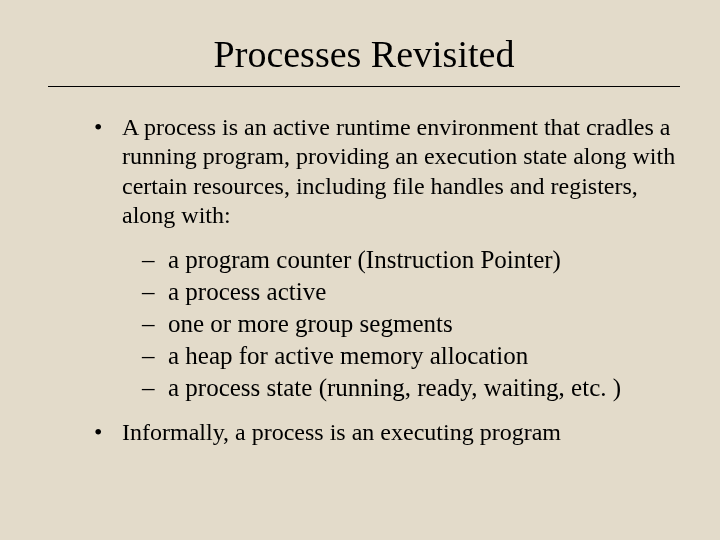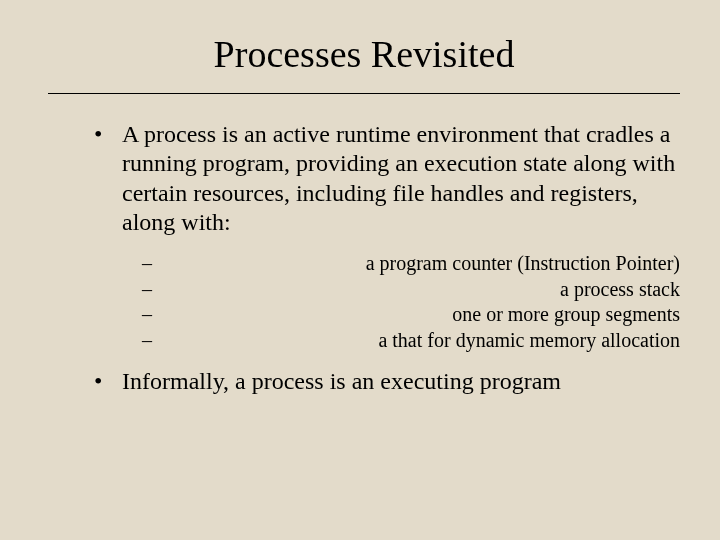--- a/index.html
+++ b/index.html
@@ -7,21 +7,21 @@
   body {
     background: #e3dbca;
     font-family: "Times New Roman", Times, serif;
     color: #000;
     padding: 24px 40px 24px 48px;
   }
   .title {
     font-size: 38px;
     text-align: center;
     padding-top: 8px;
-    padding-bottom: 17px;
+    padding-bottom: 10px;
     border-bottom: 1px solid #000;
     margin-bottom: 26px;
   }
   .main-list {
     list-style: none;
     font-size: 24px;
     line-height: 1.22;
   }
   .main-item {
     position: relative;
@@ -31,26 +31,25 @@
   }
   .main-item::before {
     content: "•";
     position: absolute;
     left: 0;
     top: 0;
     font-size: 24px;
   }
   .sub-list {
     list-style: none;
-    font-size: 20px;
+    font-size: 25px;
     line-height: 1.28;
     margin-top: 14px;
     margin-left: 20px;
     margin-bottom: 14px;
-    text-align: right;
   }
   .sub-item {
     position: relative;
     padding-left: 26px;
   }
   .sub-item::before {
     content: "–";
     position: absolute;
     left: 0;
     top: 0;
@@ -60,21 +59,22 @@
 </head>
 <body>
 
 <div class="title">Processes Revisited</div>
 
 <ul class="main-list">
   <li class="main-item">
     <span>A process is an active runtime environment that cradles a running program, providing an execution state along with certain resources, including file handles and registers, along with:</span>
     <ul class="sub-list">
       <li class="sub-item">a program counter (Instruction Pointer)</li>
-      <li class="sub-item">a process stack</li>
+      <li class="sub-item">a process active</li>
       <li class="sub-item">one or more group segments</li>
-      <li class="sub-item">a that for dynamic memory allocation</li>
+      <li class="sub-item">a heap for active memory allocation</li>
+      <li class="sub-item">a process state (running, ready, waiting, etc. )</li>
     </ul>
   </li>
   <li class="main-item">
     <span>Informally, a process is </span><span class="italic">an executing program</span>
   </li>
 </ul>
 
 </body></html>

